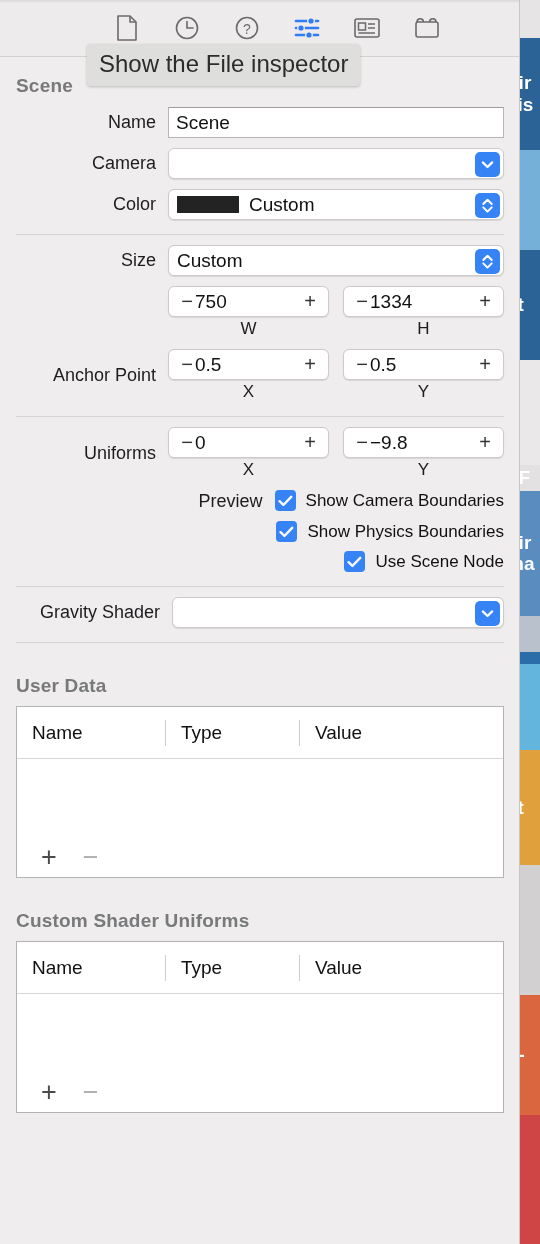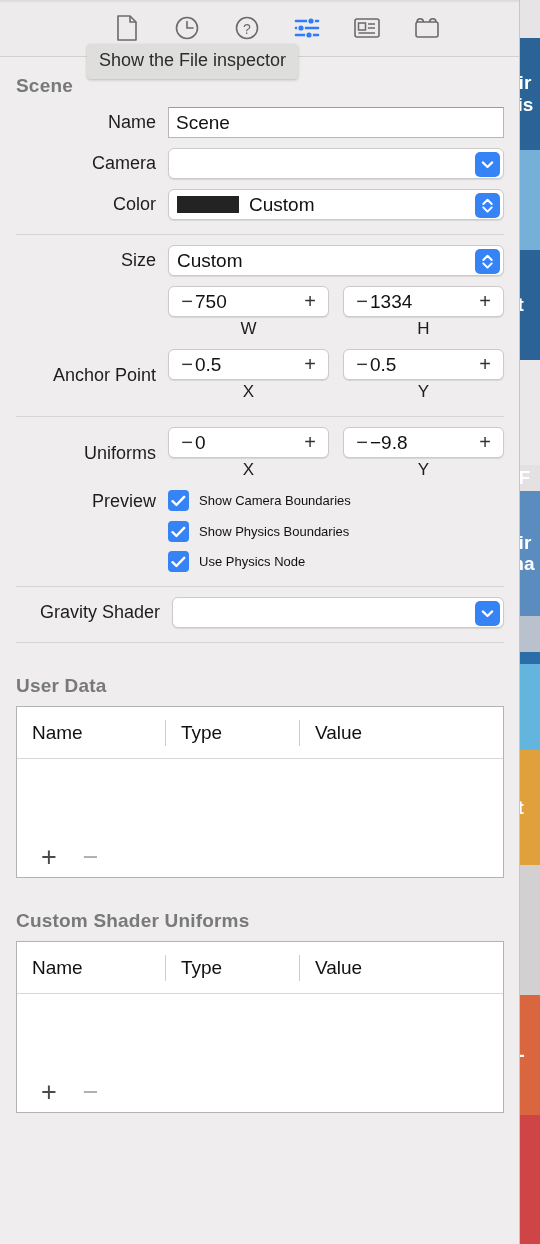--- a/index.html
+++ b/index.html
@@ -59,21 +59,21 @@
     color: #6d6a6b;
   }
   .tb-icon.sel { color: #2f7cf6; }
   .tb-icon svg { display: block; }
 
   
   #tooltip {
     position: absolute; left: 87px; top: 44px;
     background: #dededd;
     color: #2c2c2c;
-    font-size: 18px;
+    font-size: 24px;
     padding: 6px 12px 8px 12px;
     border-radius: 4px;
     box-shadow: 0 1px 3px rgba(0,0,0,0.22);
     z-index: 30;
     white-space: nowrap;
   }
 
   
   #insp { position: relative; padding: 0 16px; }
 
@@ -146,29 +146,29 @@
     font-size: 19px; color: #111;
   }
   .stepper .sg { width: 16px; text-align: center; color: #333; font-size: 20px; }
   .stepper .val { flex: 1 1 auto; }
   .axis {
     text-align: center; font-size: 17px; color: #1d1d1f;
     margin-top: 2px;
   }
 
   
-  .cbrow { display: flex; align-items: center; margin-top: 9px; }
+  .cbrow { display: flex; align-items: center; margin-top: 9px; justify-content: flex-end; }
   .cbrow .lbl { align-self: flex-start; padding-top: 2px; }
   .cb {
     width: 21px; height: 21px; border-radius: 4px;
     background: #3683f6;
     display: flex; align-items: center; justify-content: center;
     flex: 0 0 auto; margin-right: 10px;
   }
-  .cbtext { font-size: 13px; color: #111; }
+  .cbtext { font-size: 17px; color: #111; }
 
   hr.sep {
     border: none; border-top: 1px solid #d7d4d5;
     margin: 14px 0 0 0;
   }
 
   
   .tbl-title { margin-top: 32px; margin-bottom: 9px; }
   .tbl {
     border: 1px solid #b5b2b3;
@@ -414,21 +414,21 @@
       </div>
       <div class="cbtext">Show Physics Boundaries</div>
     </div>
     <div class="cbrow">
       <div class="lbl"></div>
       <div class="cb">
         <svg width="15" height="12" viewBox="0 0 15 12">
             <path d="M1.6 6.2 5.4 10 13.2 1.8" fill="none" stroke="#fff" stroke-width="2.4" stroke-linecap="round" stroke-linejoin="round"></path>
           </svg>
       </div>
-      <div class="cbtext">Use Physics Node</div>
+      <div class="cbtext">Use Scene Node</div>
     </div>
 
     <hr class="sep">
 
     <div class="row">
       <div class="lbl" style="width:156px">Gravity Shader</div>
       <div class="combo">
         <span></span>
         <span class="btn">
           <svg width="13" height="9" viewBox="0 0 13 9">

